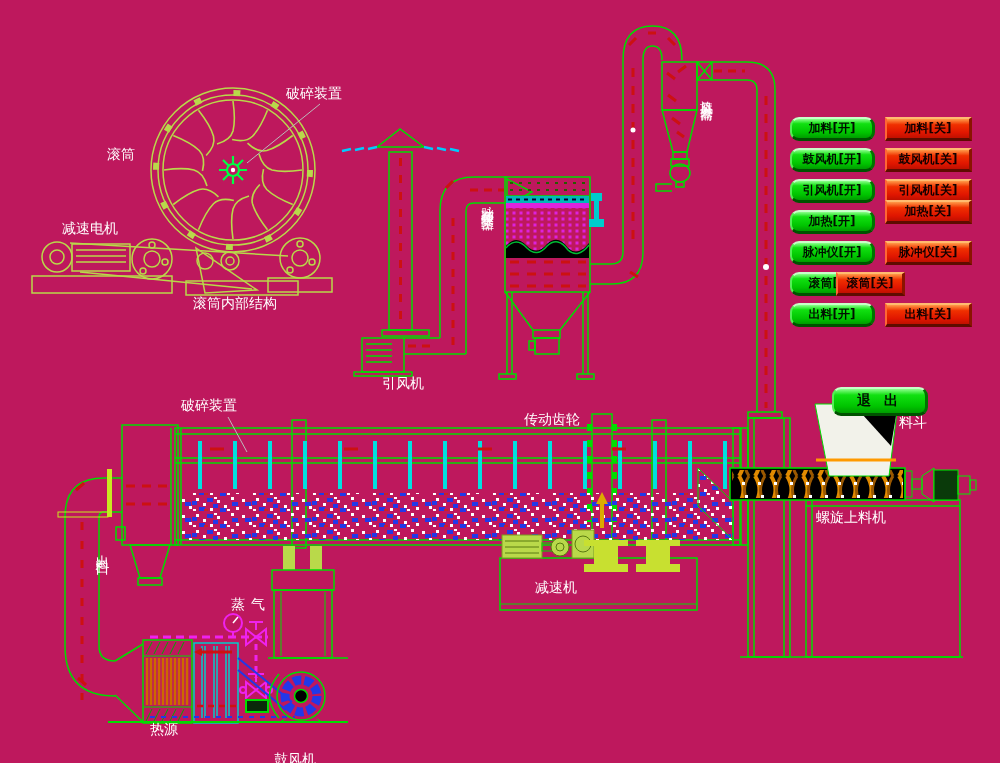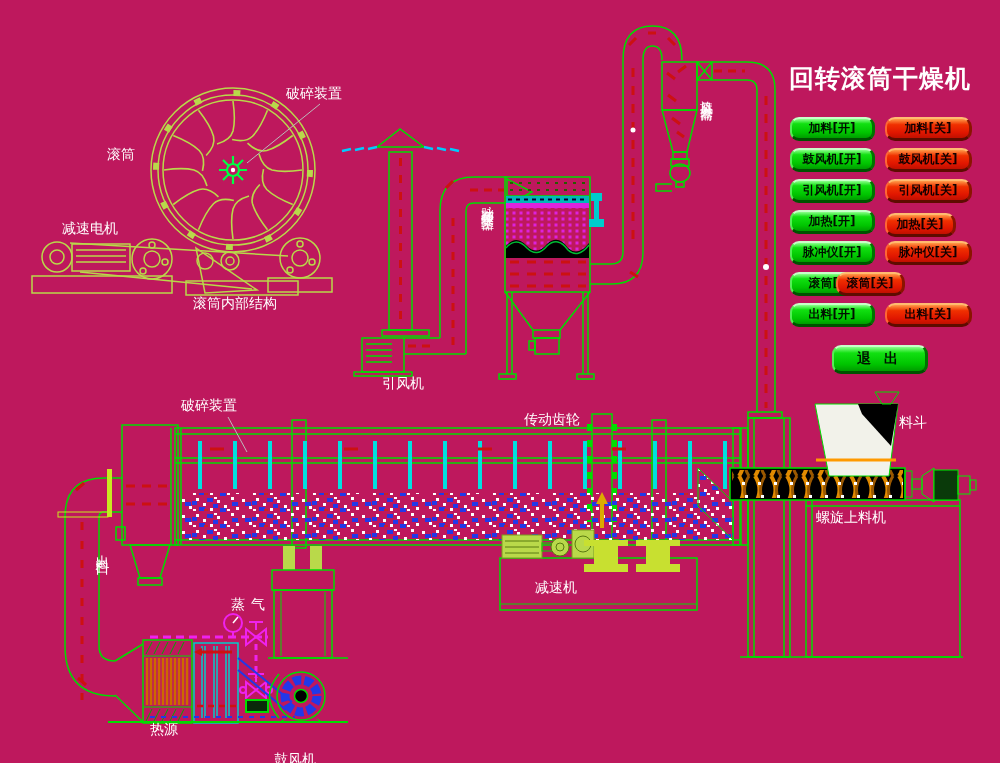--- a/index.html
+++ b/index.html
@@ -11,22 +11,22 @@
   .vlbl{white-space:normal;writing-mode:vertical-rl;text-orientation:upright;letter-spacing:2px;}
   .title{position:absolute;left:789px;top:62px;width:190px;color:#fff;font-size:25px;
          font-weight:bold;letter-spacing:1px;}
   .btn{position:absolute;width:85px;height:24px;display:flex;align-items:center;justify-content:center;
        font-size:12px;font-weight:bold;color:#001000;box-sizing:border-box;cursor:pointer;}
   .btn.on{background:linear-gradient(180deg,#8cff8c 0%,#11e011 25%,#00c400 72%,#009c00 100%);
        border-top:2px solid #c8ffc8;border-left:2px solid #55ee55;
        border-bottom:3px solid #005200;border-right:3px solid #007400;border-radius:9px;}
   .btn.off{background:linear-gradient(180deg,#ff9a48 0%,#f03000 30%,#e01600 72%,#c01000 100%);
        border-top:2px solid #ffbb70;border-left:2px solid #ff6633;
-       border-bottom:3px solid #5e0c00;border-right:3px solid #8a1400;color:#120000;border-radius:10px;}
-  .btn.exit{width:96px;height:29px;font-size:14px;letter-spacing:4px;}
+       border-bottom:3px solid #5e0c00;border-right:3px solid #8a1400;color:#120000;}
+  .btn.exit{width:96px;height:29px;font-size:14px;letter-spacing:4px;margin-top:42px;}
 </style>
 </head>
 <body>
 
 <div class="screen">
 
 <svg class="schematic" width="1000" height="763" viewBox="0 0 1000 763">
   <defs>
     <pattern id="mat" width="60" height="16" patternUnits="userSpaceOnUse">
       <rect x="2" y="3" width="3" height="3" fill="#fff"></rect>
@@ -435,30 +435,29 @@
 <div class="lbl" style="left:181px;top:397px">破碎装置</div>
 <div class="lbl" style="left:524px;top:411px">传动齿轮</div>
 <div class="lbl" style="left:899px;top:414px">料斗</div>
 <div class="lbl" style="left:816px;top:509px">螺旋上料机</div>
 <div class="lbl" style="left:535px;top:579px">减速机</div>
 <div class="lbl vlbl" style="left:95px;top:543px;height:70px;letter-spacing:5px">出料口</div>
 <div class="lbl" style="left:231px;top:596px;letter-spacing:6px">蒸气</div>
 <div class="lbl" style="left:150px;top:721px">热源</div>
 <div class="lbl" style="left:274px;top:751px">鼓风机</div>
 
-<div class="title">回转滚筒干燥机</div>
 
 <div class="btn on" style="left:790px;top:117px">加料[开]</div>
 <div class="btn off" style="left:885px;top:117px;width:87px">加料[关]</div>
 <div class="btn on" style="left:790px;top:148px">鼓风机[开]</div>
 <div class="btn off" style="left:885px;top:148px;width:87px">鼓风机[关]</div>
 <div class="btn on" style="left:790px;top:179px">引风机[开]</div>
 <div class="btn off" style="left:885px;top:179px;width:87px">引风机[关]</div>
 <div class="btn on" style="left:790px;top:210px">加热[开]</div>
-<div class="btn off" style="left:885px;top:213px;width:71px">加热[关]</div>
+<div class="btn off" style="left:885px;top:200px;width:87px">加热[关]</div>
 <div class="btn on" style="left:790px;top:241px">脉冲仪[开]</div>
 <div class="btn off" style="left:885px;top:241px;width:87px">脉冲仪[关]</div>
 <div class="btn on" style="left:790px;top:272px">滚筒[开]</div>
 <div class="btn off" style="left:836px;top:272px;width:69px">滚筒[关]</div>
 <div class="btn on" style="left:790px;top:303px">出料[开]</div>
 <div class="btn off" style="left:885px;top:303px;width:87px">出料[关]</div>
 <div class="btn on exit" style="left:832px;top:345px">退 出</div>
 
 </div>
 

